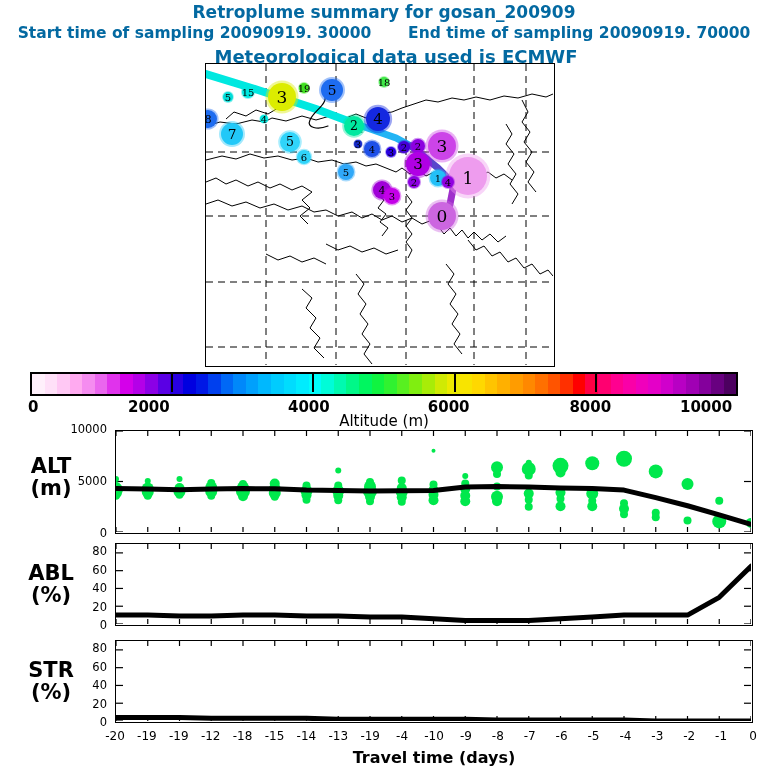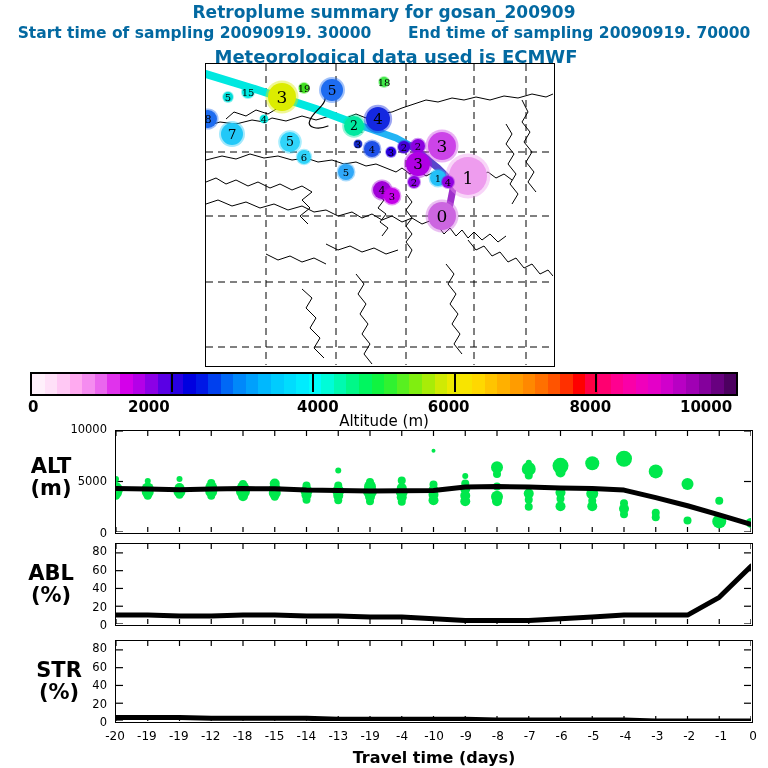--- a/index.html
+++ b/index.html
@@ -236,21 +236,21 @@
     <div class="cbcell" style="background: rgb(208, 0, 204);"></div>
     <div class="cbcell" style="background: rgb(184, 0, 196);"></div>
     <div class="cbcell" style="background: rgb(160, 0, 180);"></div>
     <div class="cbcell" style="background: rgb(132, 0, 156);"></div>
     <div class="cbcell" style="background: rgb(104, 0, 128);"></div>
     <div class="cbcell" style="background: rgb(76, 0, 96);"></div>
   </div>
 <div class="abs" id="cbar-ticklabels">
     <div class="cblabel" style="left: 28px;">0</div>
     <div class="cblabel" style="left: 128px;">2000</div>
-    <div class="cblabel" style="left: 297px;">4000</div>
+    <div class="cblabel" style="left: 288px;">4000</div>
     <div class="cblabel" style="left: 427.8px;">6000</div>
     <div class="cblabel" style="left: 569.4px; text-align: right;">8000</div>
     <div class="cblabel" style="left: 680px;">10000</div>
   </div>
 <div class="abs" id="cbar-title">Altitude (m)</div>
 
 <div class="bigl" style="left:8px;top:455px;">
   <div>ALT</div>
   <div>(m)</div>
 </div>
@@ -461,21 +461,21 @@
     </svg>
 </div>
 <div id="abl-yticks">
     <div class="ylab" style="left: 55px; top: 618px;">0</div>
     <div class="ylab" style="left: 55px; top: 599.556px;">20</div>
     <div class="ylab" style="left: 55px; top: 581.111px;">40</div>
     <div class="ylab" style="left: 55px; top: 562.667px;">60</div>
     <div class="ylab" style="left: 55px; top: 544.222px;">80</div>
   </div>
 
-<div class="bigl" style="left:16px;top:659px;">
+<div class="bigl" style="left:8px;top:659px;">
   <div>STR</div>
   <div>(%)</div>
 </div>
 <div class="panel" id="panel-str">
   <svg class="psvg" id="svg-str" width="635" height="80" viewBox="0 0 635 80">
       <line x1="0" y1="80" x2="0" y2="75" stroke="#000" stroke-width="1.2"></line>
       <line x1="0" y1="0" x2="0" y2="5" stroke="#000" stroke-width="1.2"></line>
       <line x1="31.75" y1="80" x2="31.75" y2="75" stroke="#000" stroke-width="1.2"></line>
       <line x1="31.75" y1="0" x2="31.75" y2="5" stroke="#000" stroke-width="1.2"></line>
       <line x1="63.5" y1="80" x2="63.5" y2="75" stroke="#000" stroke-width="1.2"></line>

